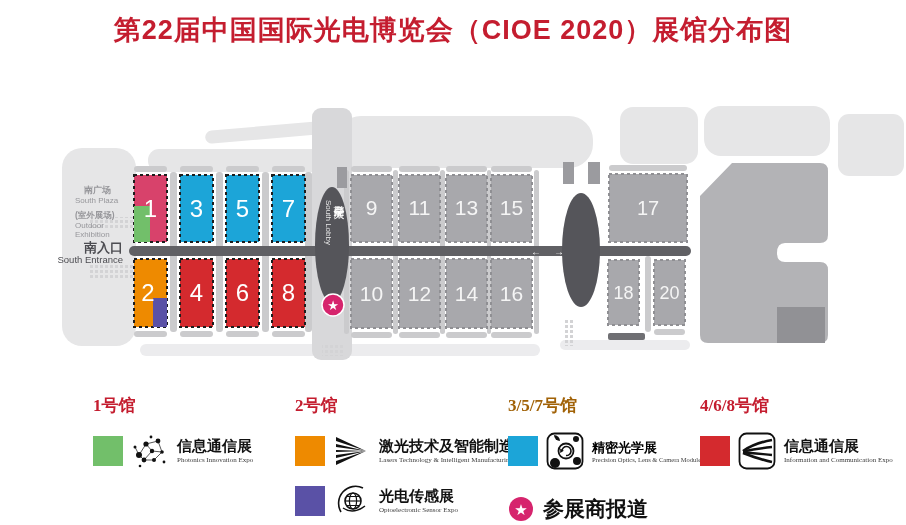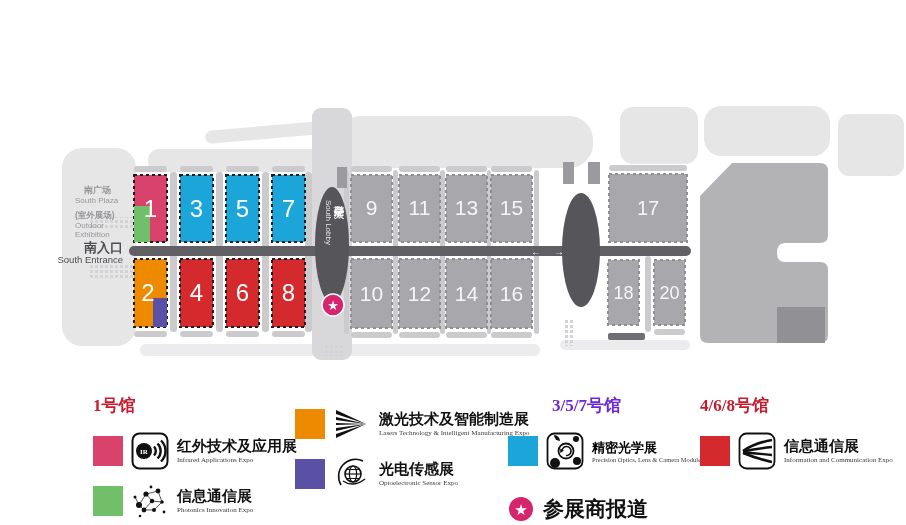--- a/index.html
+++ b/index.html
@@ -17,20 +17,21 @@
   .lg-text .cn2{font-size:13px;font-weight:900;color:#000000;line-height:15px;white-space:nowrap;}
   .lg-text .en{font-size:7px;color:#3c3c3c;white-space:nowrap;margin-top:1px;}
   .checkin{display:flex;align-items:center;gap:9px;margin-top:24px;}
   .checkin .cn{font-size:21px;font-weight:900;color:#111;white-space:nowrap;}
 </style>
 </head>
 <body>
 
 <div class="stage">
 
+  <div class="title" style="color:#c41d2f;">第22届中国国际光电博览会（CIOE 2020）展馆分布图</div>
 
   <svg class="mapsvg" viewBox="0 85 906 300" preserveAspectRatio="none">
     <defs>
       <pattern id="hatch" width="5" height="5" patternUnits="userSpaceOnUse">
         <rect width="3" height="3" fill="#d3d3d5"></rect>
       </pattern>
     </defs>
 
     <g>
       <rect x="62" y="148" width="74" height="198" rx="20" fill="#e6e6e7"></rect>
@@ -198,35 +199,20 @@
       <text x="75" y="228" font-size="8">Outdoor</text>
       <text x="75" y="237" font-size="8">Exhibition</text>
       <text x="123" y="252" font-size="13" font-weight="bold" fill="#4d4d52" text-anchor="end">南入口</text>
       <text x="123" y="263" font-size="9.5" fill="#4d4d52" text-anchor="end">South Entrance</text>
     </g>
   </svg>
 
   <div class="legend-col" style="left:93px;">
     <div class="lg-header" style="color:#c41d2f;">1号馆</div>
     <div class="lg-item">
-      <div class="swatch" style="background: rgb(216, 66, 107);"></div>
-      <svg class="iconbox" viewBox="0 0 38 38">
-        <rect x="1.5" y="1.5" width="35" height="35" rx="7" fill="#fff" stroke="#111" stroke-width="2"></rect>
-        <circle cx="13" cy="19" r="8" fill="#111"></circle>
-        <text x="13" y="21.5" font-size="7" font-weight="bold" fill="#fff" text-anchor="middle">IR</text>
-        <path d="M23,14.5 A6.5,6.5 0 0 1 23,23.5" fill="none" stroke="#111" stroke-width="2.4"></path>
-        <path d="M26.5,11.5 A10.5,10.5 0 0 1 26.5,26.5" fill="none" stroke="#111" stroke-width="2.4"></path>
-        <path d="M30,8.5 A14.5,14.5 0 0 1 30,29.5" fill="none" stroke="#111" stroke-width="2.4"></path>
-      </svg>
-      <div class="lg-text">
-        <div class="cn">红外技术及应用展</div>
-        <div class="en">Infrared Applications Expo</div>
-      </div>
-    </div>
-    <div class="lg-item">
       <div class="swatch" style="background: rgb(114, 191, 106);"></div>
       <svg class="iconbox" viewBox="0 0 38 38">
         <g stroke="#444" stroke-width="0.9" fill="none">
           <path d="M8,23 L15,12 L21,19 L13,28 L8,23 M15,12 L27,9 M21,19 L31,20 M13,28 L23,28 M23,28 L31,20 M27,9 L31,20 M8,23 L4,15"></path>
         </g>
         <g fill="#111">
           <circle cx="8" cy="23" r="3"></circle>
             <circle cx="15" cy="12" r="2.6"></circle>
             <circle cx="21" cy="19" r="2.2"></circle>
           <circle cx="13" cy="28" r="2.4"></circle>
@@ -240,20 +226,21 @@
         </g>
       </svg>
       <div class="lg-text">
         <div class="cn">信息通信展</div>
         <div class="en">Photonics Innovation Expo</div>
       </div>
     </div>
   </div>
 
   <div class="legend-col" style="left:295px;">
+    <div class="lg-header" style="color:#c41d2f;">2号馆</div>
     <div class="lg-item">
       <div class="swatch" style="background: rgb(238, 138, 0);"></div>
       <svg class="iconbox" viewBox="0 0 38 38">
         <g fill="#111">
           <polygon points="3,5 3,9 33,19"></polygon>
           <polygon points="3,12 3,15 33,19"></polygon>
           <polygon points="3,18 3,20 33,19"></polygon>
           <polygon points="3,23 3,26 33,19"></polygon>
           <polygon points="3,29 3,33 33,19"></polygon>
         </g>
@@ -275,21 +262,21 @@
         <path d="M10,26 Q20,33 32,24" fill="none" stroke="#111" stroke-width="1.4"></path>
       </svg>
       <div class="lg-text">
         <div class="cn">光电传感展</div>
         <div class="en">Optoelectronic Sensor Expo</div>
       </div>
     </div>
   </div>
 
   <div class="legend-col" style="left:508px;">
-    <div class="lg-header" style="color:#6d28d9;margin-left:44px;">3/5/7号馆</div>
+    <div class="lg-header" style="color:#a16207;">3/5/7号馆</div>
     <div class="lg-item">
       <div class="swatch" style="background: rgb(28, 165, 216);"></div>
       <svg class="iconbox" viewBox="0 0 38 38">
         <rect x="1.5" y="1.5" width="35" height="35" rx="7" fill="#fff" stroke="#111" stroke-width="1.8"></rect>
         <path d="M8,3 A6,6 0 0 0 14,9 A6,6 0 0 0 8,3" fill="#111"></path>
         <circle cx="9" cy="31" r="5" fill="#111"></circle>
         <circle cx="31" cy="29" r="4" fill="#111"></circle>
         <circle cx="30" cy="7" r="3" fill="#111"></circle>
         <circle cx="20" cy="19" r="7.5" fill="none" stroke="#111" stroke-width="1.8"></circle>
         <path d="M16,19 A4.5,4.5 0 1 1 20,23.5" fill="none" stroke="#111" stroke-width="1.6"></path>

